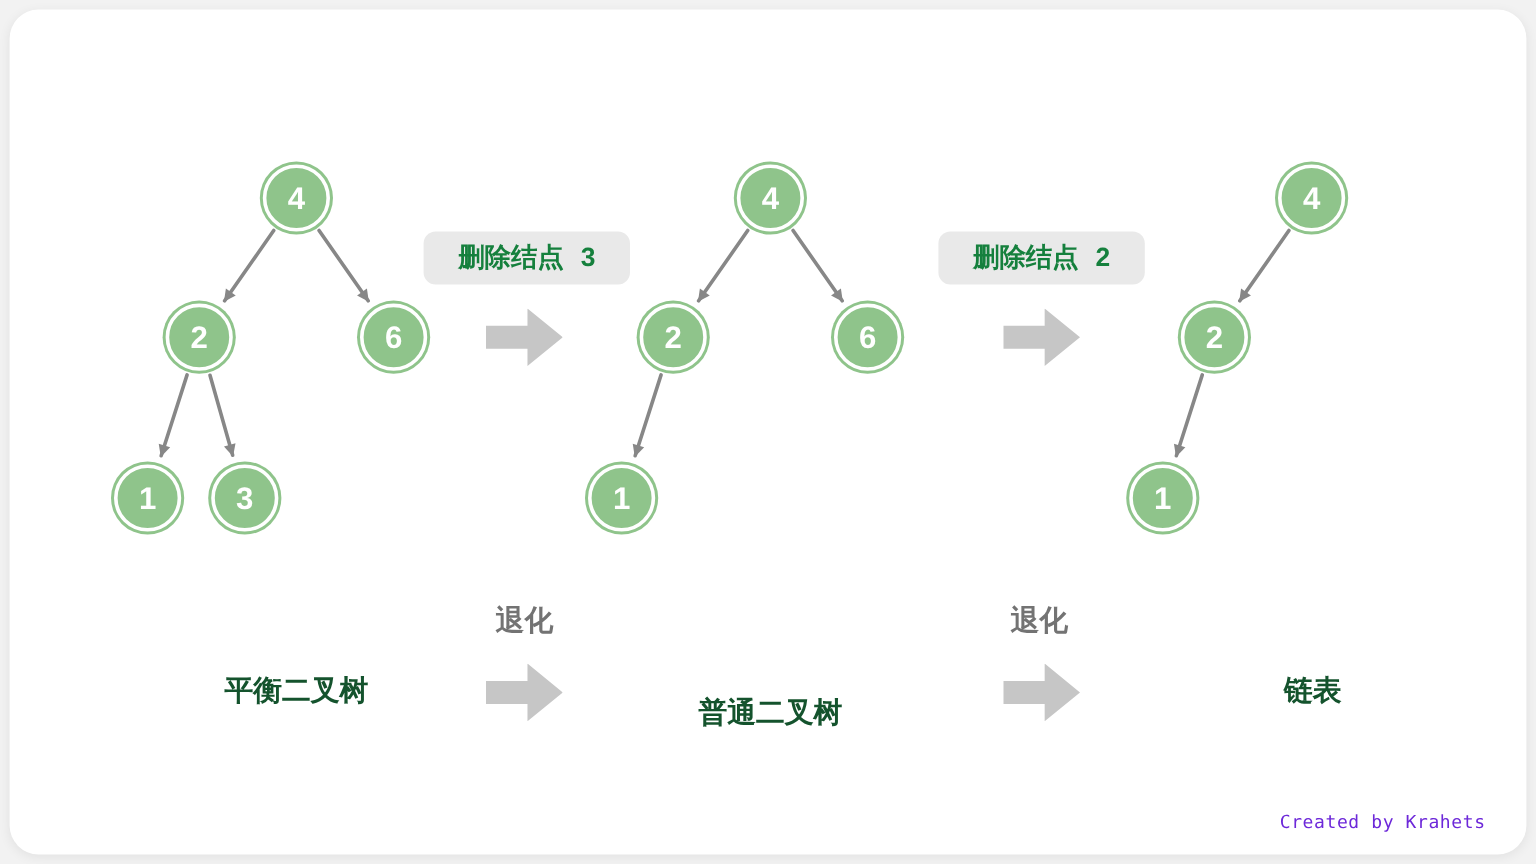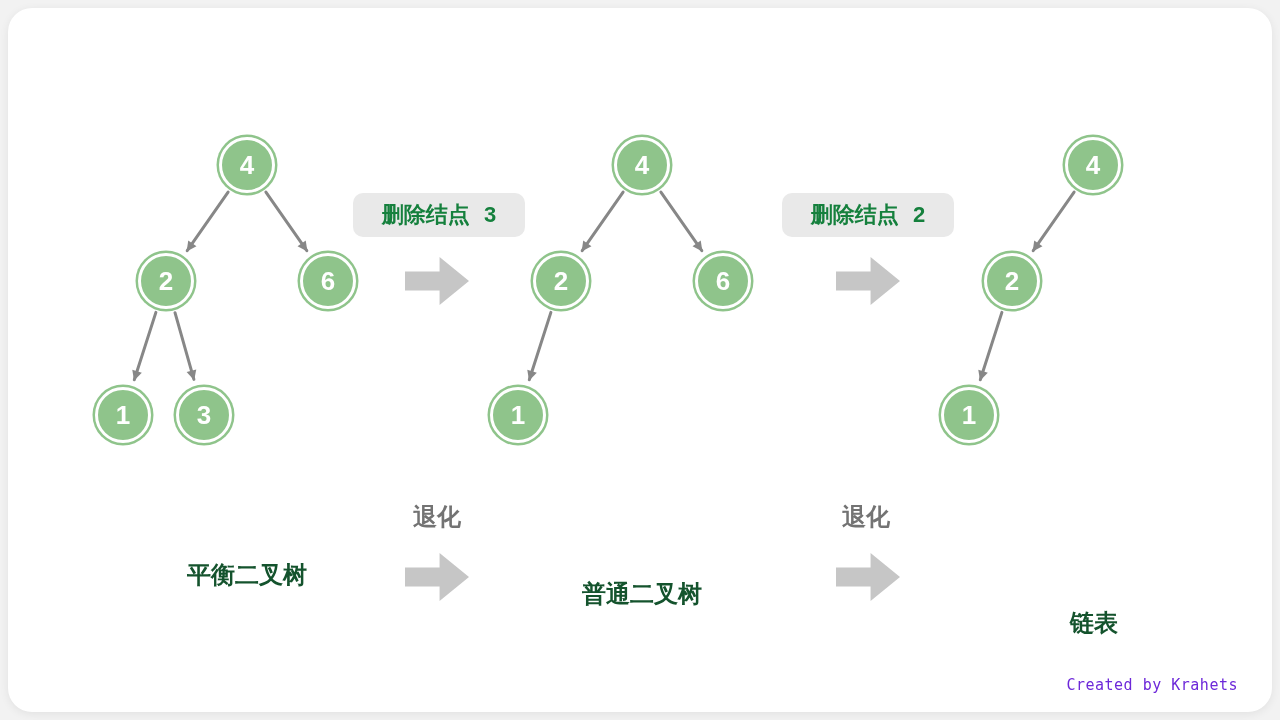--- a/index.html
+++ b/index.html
@@ -126,17 +126,17 @@
   <div class="block-arrow" style="left:437px; top:281px;"></div>
   <div class="block-arrow" style="left:868px; top:281px;"></div>
 
   <div class="label degenerate-label" style="left:437px; top:517px;">退化</div>
   <div class="label degenerate-label" style="left:866px; top:517px;">退化</div>
   <div class="block-arrow" style="left:437px; top:577px;"></div>
   <div class="block-arrow" style="left:868px; top:577px;"></div>
 
   <div class="label stage-label" style="left:247px; top:575px;">平衡二叉树</div>
   <div class="label stage-label" style="left:642px; top:594px;">普通二叉树</div>
-  <div class="label stage-label" style="left:1094px; top:575px;margin-top:48px;">链表</div>
+  <div class="label stage-label" style="left:1094px; top:575px;">链表</div>
 
   <div class="watermark">Created by Krahets</div>
 
 </div>
 
 </body></html>

